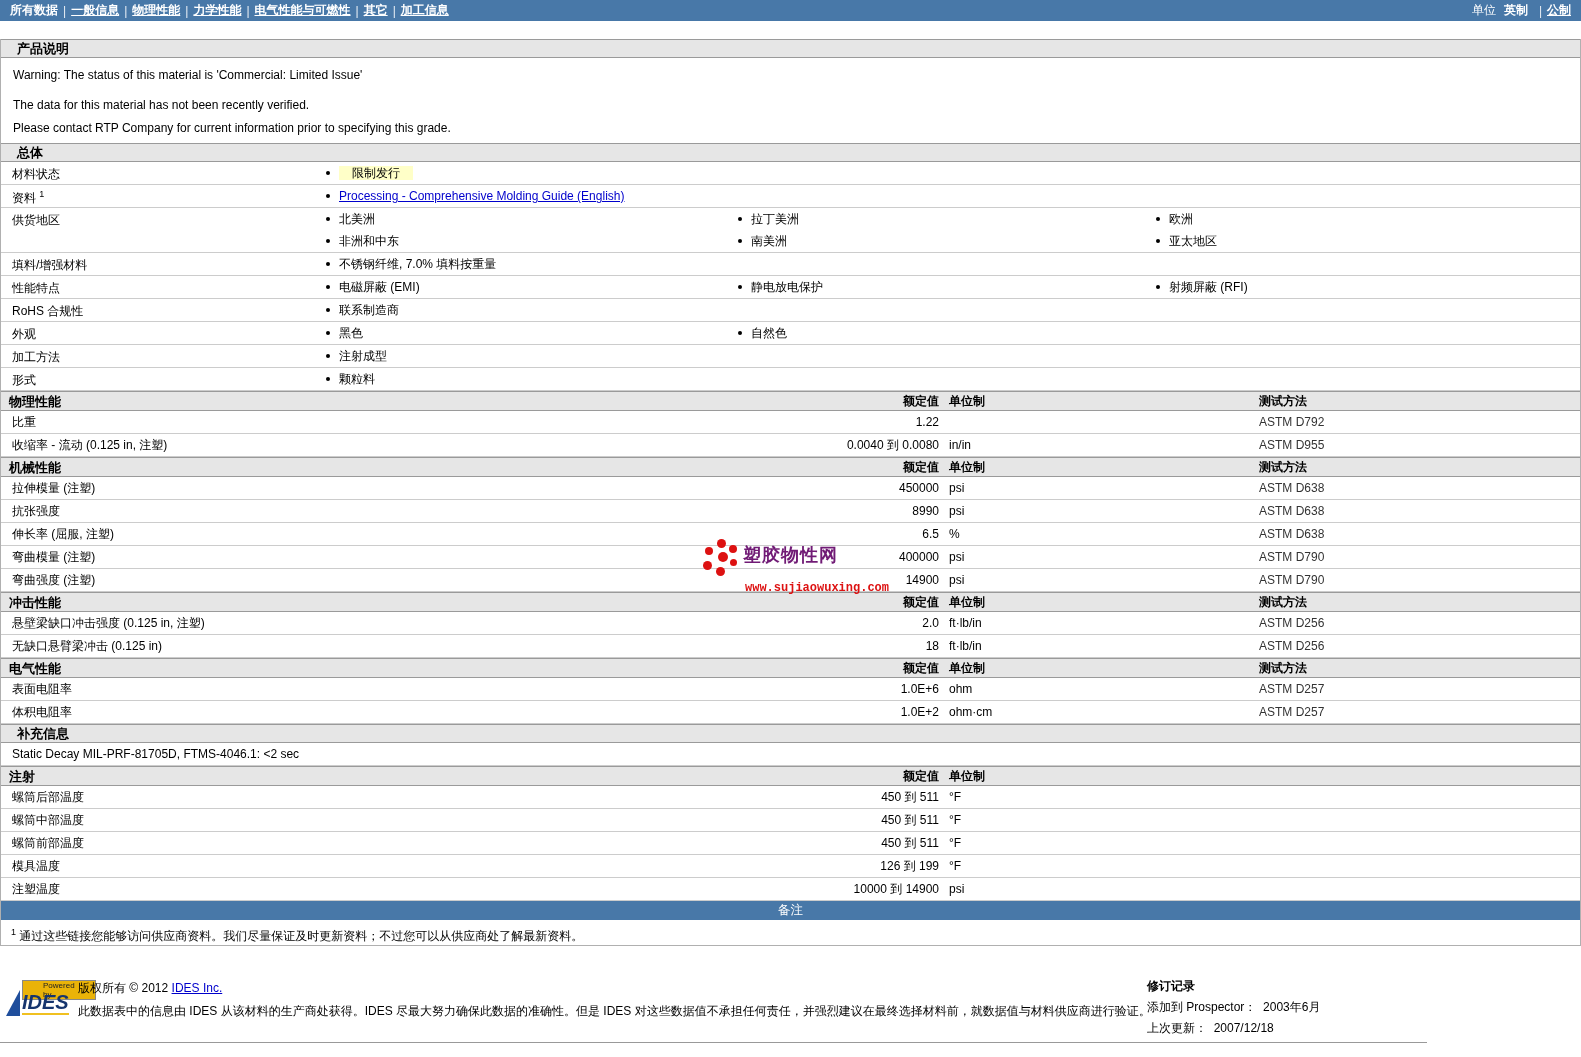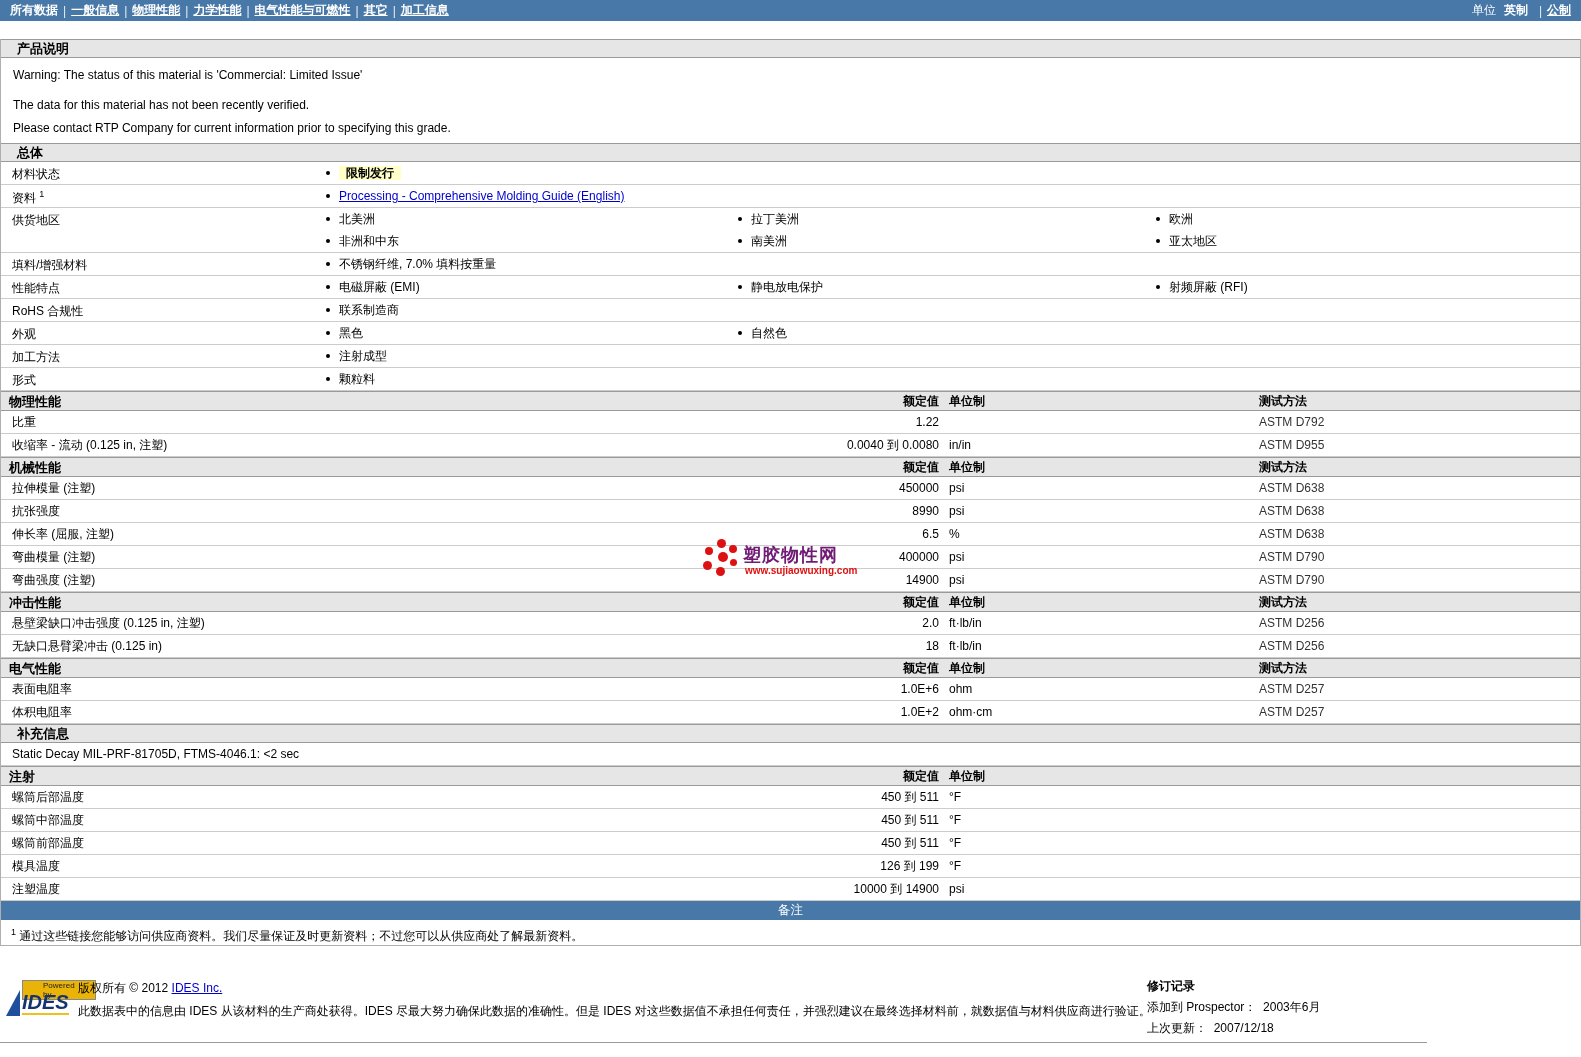--- a/index.html
+++ b/index.html
@@ -30,21 +30,21 @@
   
   .g-row { position:relative; border-bottom:1px solid #cccccc; }
   .g-label { position:absolute; left:11px; top:4px; }
   .g-label sup { font-size:9px; }
   .g-line { position:relative; height:22px; line-height:22px; }
   .b-item { position:absolute; top:0; white-space:nowrap; }
   .b-item.c1 { left:325px; }
   .b-item.c2 { left:737px; }
   .b-item.c3 { left:1155px; }
   .dot { display:inline-block; width:4px; height:4px; background:#000; border-radius:50%; margin-right:9px; vertical-align:2px; }
-  .hl { background:#ffffc8; font-weight:bold; padding:0 7px; }
+  .hl { background:#ffffc8; font-weight:normal; padding:0 13px; }
   a.res-link { color:#0000cc; text-decoration:underline; cursor:pointer; }
 
   
   .ptable-bar { position:relative; height:20px; line-height:19px; background:#e6e6e6; border-top:1px solid #9a9a9a; border-bottom:1px solid #9a9a9a; }
   .ph-title { position:absolute; left:8px; font-weight:bold; font-size:13px; }
   .ph-val  { position:absolute; right:641px; font-weight:bold; }
   .ph-unit { position:absolute; left:948px; font-weight:bold; }
   .ph-test { position:absolute; left:1258px; font-weight:bold; }
   .p-row { position:relative; height:23px; line-height:22px; border-bottom:1px solid #cccccc; }
   .p-label { position:absolute; left:11px; white-space:nowrap; }
@@ -56,21 +56,21 @@
   
   .notes-bar { height:19px; line-height:18px; background:#4878a8; color:#fff; font-weight:normal; text-align:center; font-size:12.5px; }
   .footnote { height:25px; line-height:25px; padding-left:10px; }
   .footnote sup { font-size:9px; }
 
   
   .watermark { position:absolute; left:702px; top:498px; width:160px; height:46px; pointer-events:none; }
   .wm-dots { position:absolute; left:0; top:2px; width:38px; height:40px; }
   .wm-dot { position:absolute; background:#dd1111; border-radius:50%; }
   .wm-name { position:absolute; left:40px; top:6px; color:#701a75; font-weight:bold; font-size:18px; letter-spacing:1px; white-space:nowrap; }
-  .wm-url { position:absolute; left:42px; top:28px; color:#dd1111; font-size:10px; font-weight:bold; white-space:nowrap; }
+  .wm-url { position:absolute; left:42px; top:44px; color:#dd1111; font-size:12px; font-weight:bold; white-space:nowrap;font-family:Liberation Mono, monospace; }
 
   
   .footer { position:relative; margin-top:32px; height:56px; }
   .ides-logo { position:absolute; left:6px; top:2px; width:66px; height:42px; cursor:pointer; }
   .ides-tri { position:absolute; left:0; top:10px; width:0; height:0; border-left:14px solid transparent; border-bottom:26px solid #1f4e9c; }
   .ides-powered { position:absolute; left:16px; top:0; font-size:8px; color:#222; border:1px solid #888; padding:0 20px; background:#eab308; }
   .ides-name { position:absolute; left:16px; top:11px; font-size:20px; font-weight:bold; font-style:italic; color:#16356e; border-bottom:2px solid #f0c020; line-height:22px; }
   .f-text { position:absolute; left:78px; top:2px; }
   .f-line1 { margin-bottom:6px; }
   .f-line1 a { color:#0000cc; text-decoration:underline; cursor:pointer; }

